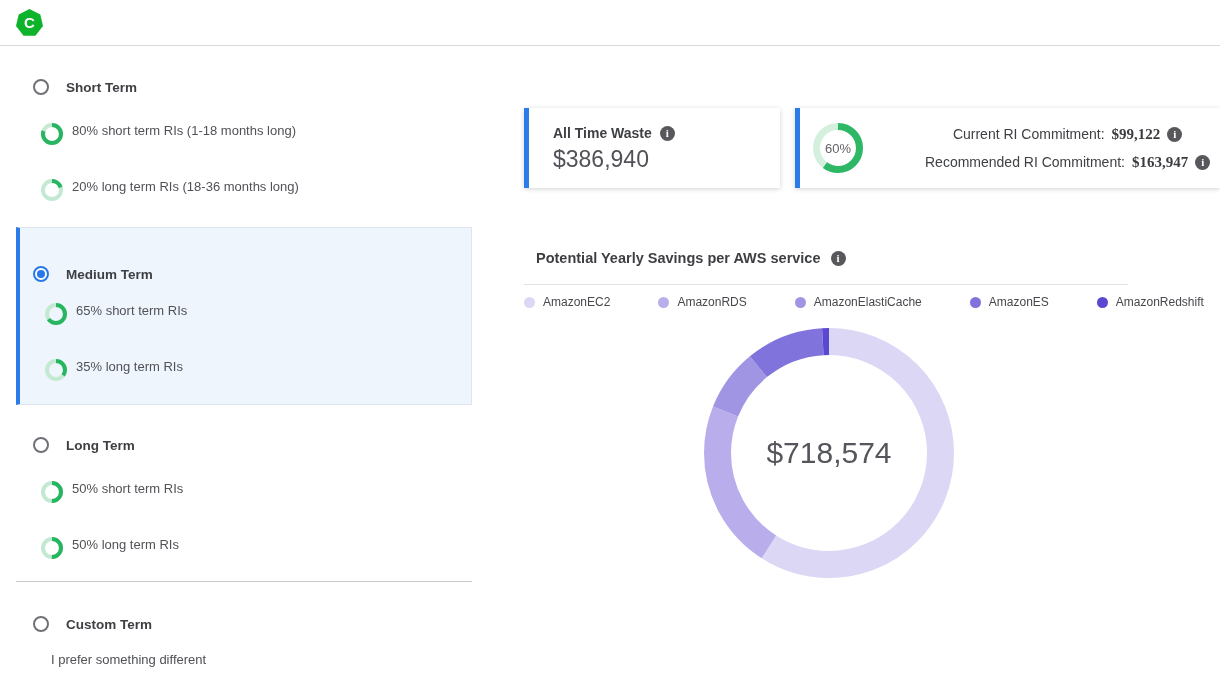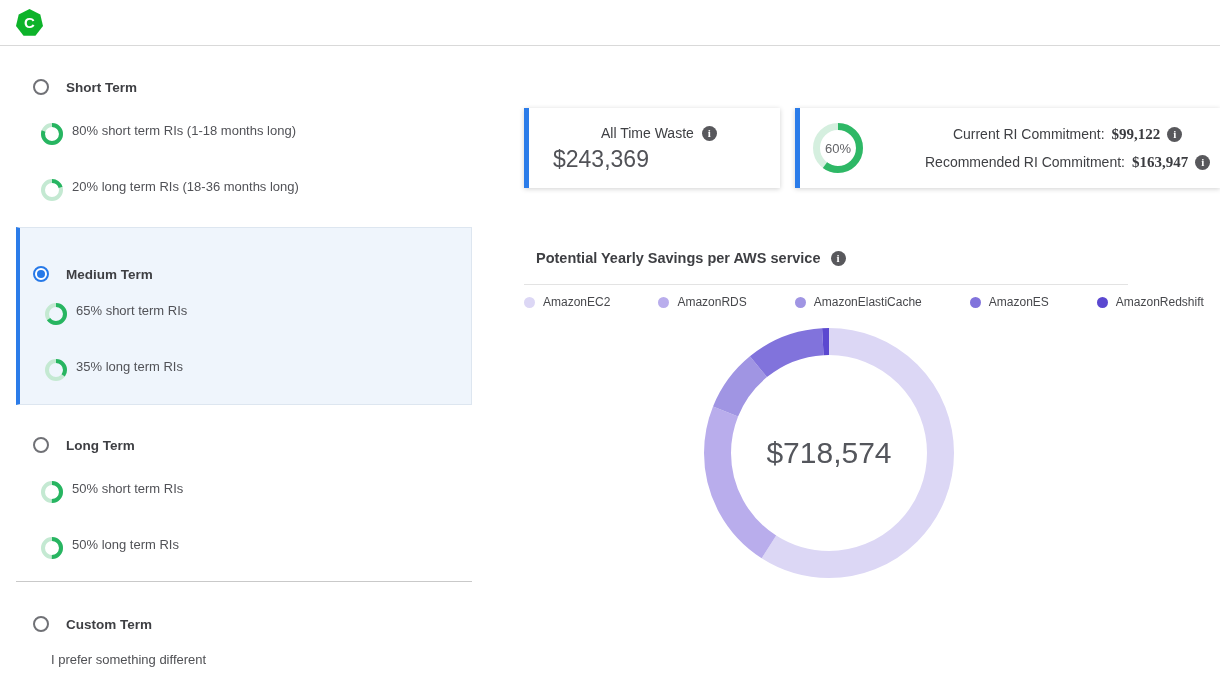--- a/index.html
+++ b/index.html
@@ -33,21 +33,21 @@
   .sb-divider { position:absolute; left:0; top:536px; width:456px; height:1px; background:#c9c9c9; }
   .custom-desc { position:absolute; left:35px; top:607px; font-size:13px; color:#4f5054; }
 
   
   .content { position:absolute; left:524px; top:45px; width:696px; height:646px; }
 
   .card { position:absolute; top:63px; height:80px; background:#fff;
           border-left:5px solid #2b7ce9; box-shadow:0 1px 5px rgba(0,0,0,0.18); }
   .card-waste { left:0; width:256px; padding:17px 0 0 24px; }
   .card-label-row { display:flex; align-items:center; gap:8px; }
-  .card-label { font-size:14px; font-weight:normal; color:#3f4044;margin-left:48px; }
+  .card-label { font-size:14px; font-weight:bold; color:#3f4044; }
   .card-value { font-size:23px; color:#515257; margin-top:5px; }
   .card-commit { left:271px; width:425px; display:flex; align-items:center; }
   .gauge-wrap { position:relative; width:50px; height:50px; margin-left:13px; flex:none; }
   .gauge-label { position:absolute; inset:0; display:flex; align-items:center;
                  justify-content:center; font-size:13px; color:#636468; }
   .commit-lines { margin-left:62px; display:flex; flex-direction:column; gap:11px;align-items:center; }
   .commit-line { display:flex; align-items:center; gap:7px; white-space:nowrap; }
   .commit-label { font-size:14px; color:#3f4044; }
   .commit-value { font-size:15px; font-weight:bold; color:#3b3c40;font-family:Liberation Serif, serif; }
 
@@ -158,21 +158,21 @@
   <div class="custom-desc">I prefer something different</div>
 </div>
 
 <div class="content">
 
   <div class="card card-waste">
     <div class="card-label-row">
       <span class="card-label">All Time Waste</span>
       <span class="info">i</span>
     </div>
-    <div class="card-value">$243,369</div>
+    <div class="card-value">$386,940</div>
   </div>
 
   <div class="card card-commit">
     <div class="gauge-wrap">
       <span><svg width="50" height="50" viewBox="0 0 50 50" style="display:block">
     <circle cx="25" cy="25" r="21.5" fill="none" stroke="#d5efdf" stroke-width="7"></circle>
     <circle cx="25" cy="25" r="21.5" fill="none" stroke="#2eb866" stroke-width="7" stroke-dasharray="81.05309046261665 135.0884841043611" transform="rotate(-90 25 25)"></circle>
           </svg></span>
       <span class="gauge-label">60%</span>
     </div>

